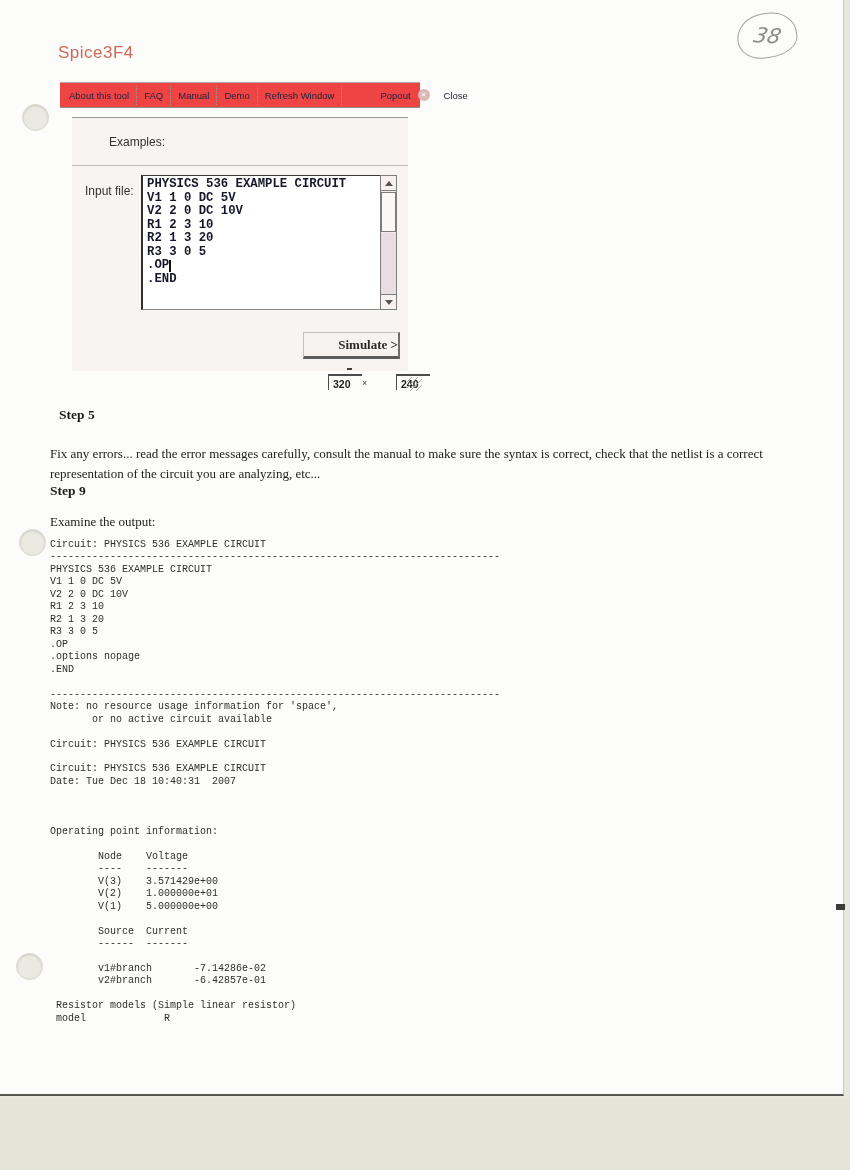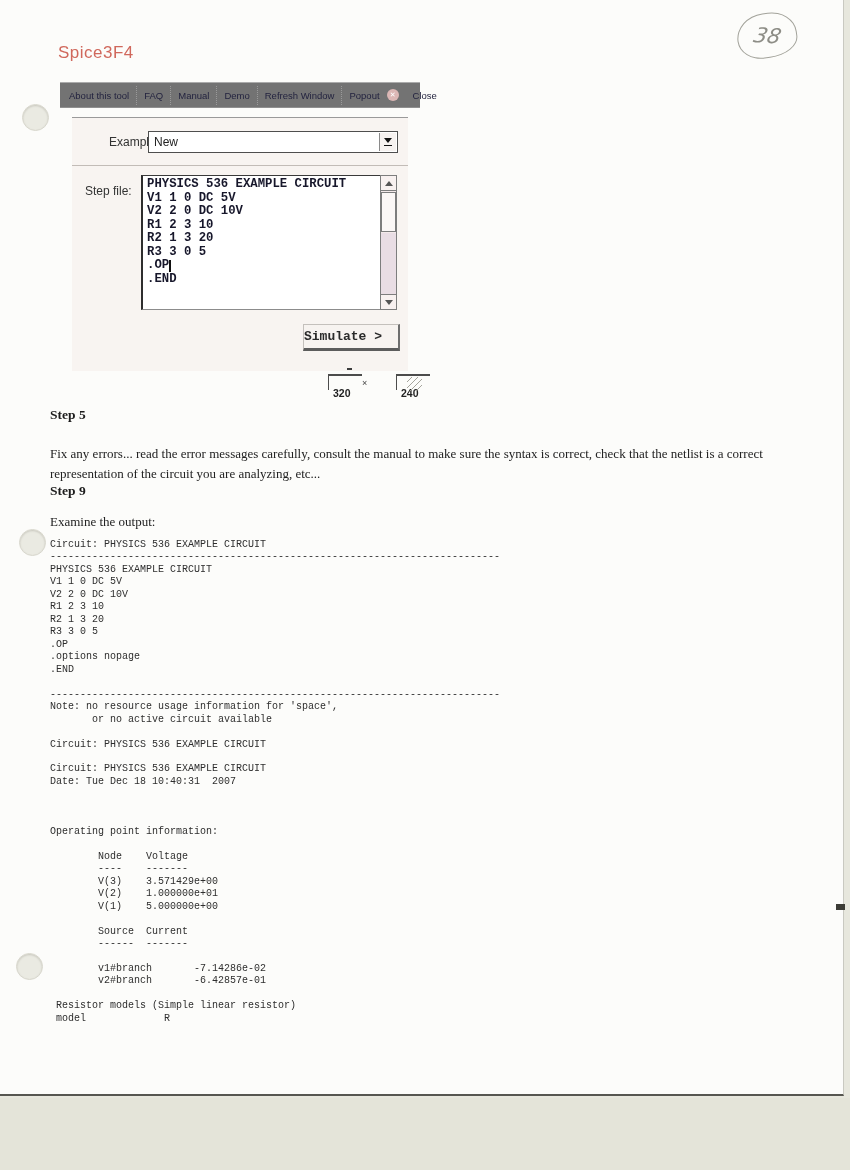--- a/index.html
+++ b/index.html
@@ -21,21 +21,21 @@
            border:1.5px solid #a3a39b; border-radius:52% 48% 55% 45%/60% 55% 45% 50%;
            transform:rotate(-8deg); display:flex; align-items:center; justify-content:center; }
   .pgnum span { font-family:"DejaVu Sans", sans-serif; font-style:italic; font-size:21px;
                 color:#8d8d86; transform:rotate(12deg) skewX(-10deg); }
 
   
   .title { position:absolute; left:58px; top:43px; font-size:17px; letter-spacing:0.5px; color:#d0685c;text-align:right; }
 
   
   .menubar { position:absolute; left:60px; top:82px; width:360px; height:26px;
-             background:#737373; border-top:1px solid #ababab; border-bottom:1px solid #8f8f8f;
+             background:#ef4444; border-top:1px solid #ababab; border-bottom:1px solid #8f8f8f;
              display:flex; align-items:center; font-size:9.5px; color:#23233f; padding-left:2px; }
   .menu-item { padding:4px 7px; border-right:1px dotted #9a9a9a; white-space:nowrap; cursor:default; }
   .menu-close { margin-left:auto; display:flex; align-items:center; gap:14px; padding-right:25px; }
   .close-circle { width:12px; height:12px; border-radius:50%; background:#dcb7b5; color:#ffffff;
                   font-size:7px; line-height:12px; text-align:center; }
 
   .panel { position:absolute; left:72px; top:117px; width:336px; height:254px;
            background:#f8f4f1; border-top:1px solid #9a9a9a; }
   .lbl { position:absolute; font-size:12px; color:#333333; }
   .examples-label { left:13px; top:17px;margin-left:24px; }
@@ -66,38 +66,38 @@
   .sb-up { top:0; border-bottom:1px solid #7d7d7d; }
   .sb-down { bottom:0; border-top:1px solid #7d7d7d; }
   .tri-up-sm { width:0; height:0; border-left:4px solid transparent; border-right:4px solid transparent;
                border-bottom:5px solid #555555; }
   .tri-down-sm { width:0; height:0; border-left:4px solid transparent; border-right:4px solid transparent;
                  border-top:5px solid #555555; }
   .sb-thumb { position:absolute; left:0; top:16px; width:15px; height:40px;
               background:#fbf7f6; border:1px solid #7d7d7d; }
   .sb-track-low { position:absolute; left:0; top:57px; width:15px; height:62px; background:#e9dde4; }
 
-  .simulate-btn { position:absolute; left:231px; top:206px; width:97px; height:27px;
+  .simulate-btn { position:absolute; left:231px; top:214px; width:97px; height:27px;
                   background:#f7f3f0; border:1px solid #c4c0bc; border-right:2px solid #6e6e6e;
-                  border-bottom:3px solid #5c5c5c; font-family:Liberation Mono, monospace;
-                  font-weight:bold; font-size:13px; color:#2a2a2a; text-align:left; line-height:23px; }
+                  border-bottom:3px solid #5c5c5c; font-family:Liberation Serif, serif;
+                  font-weight:bold; font-size:13px; color:#2a2a2a; text-align:right; line-height:23px; }
 
   .size-dash { position:absolute; left:347px; top:368px; width:5px; height:2px; background:#3c3c3c; }
   .size-box { position:absolute; top:374px; width:34px; height:16px;
               border-top:2px solid #4c4c4c; border-left:1px solid #4c4c4c;
-              font-size:10.5px; font-weight:bold; color:#222222; padding:11px 0 0 4px; background:transparent; }
+              font-size:10.5px; font-weight:bold; color:#222222; padding:2px 0 0 4px; background:transparent; }
   .size-w { left:328px; } .size-h { left:368px;margin-left:28px; }
   .size-x { position:absolute; left:362px; top:378px; font-size:9px; color:#444444; }
   .resize-grip { position:absolute; left:407px; top:377px; width:15px; height:14px;
                  background:repeating-linear-gradient(135deg, transparent 0 3px, #a5a59c 3px 4.2px); }
 
   
   .step-head { position:absolute; left:50px; font-family:"Liberation Serif", serif;
                font-weight:bold; font-size:13.5px; color:#1c1c1c; }
-  .step5-head { top:407px; } .step6-head { top:483px; }
+  .step5-head { top:407px;margin-left:9px; } .step6-head { top:483px; }
   .serif-body { position:absolute; left:50px; font-family:"Liberation Serif", serif;
                 font-size:13px; line-height:20px; color:#222222; width:732px; }
   .step5-body { top:444px; } .step6-body { top:512px; }
 
   .output { position:absolute; left:50px; top:539px; font-family:Liberation Mono, monospace;
             font-size:10px; line-height:12.47px; color:#2e2e2e; white-space:pre; }
 </style>
 </head>
 <body>
 
@@ -114,40 +114,33 @@
 </div>
 
 <div class="title">Spice3F4</div>
 
 <div class="menubar">
   <span class="menu-item">About this tool</span>
   <span class="menu-item">FAQ</span>
   <span class="menu-item">Manual</span>
   <span class="menu-item">Demo</span>
   <span class="menu-item">Refresh Window</span>
-  <span class="menu-item" style="border-right:none;">Popout</span>
+  <span class="menu-item" style="border-right:none;margin-left:31px;">Popout</span>
   <span class="menu-close">
     <span class="close-circle">✕</span>
     <span>Close</span>
   </span>
 </div>
 
 <div class="panel">
   <div class="lbl examples-label">Examples:</div>
-  <div class="dropdown">
-    <div class="dropdown-value">New</div>
-    <div class="dd-arrow-box">
-      <div class="tri-down"></div>
-      <div class="dd-underbar"></div>
-    </div>
-  </div>
 
   <div class="panel-sep"></div>
 
-  <div class="lbl inputfile-label">Step file:</div>
+  <div class="lbl inputfile-label">Input file:</div>
 
   <div class="editor">
     <div class="textarea">
       <pre>PHYSICS 536 EXAMPLE CIRCUIT
 V1 1 0 DC 5V
 V2 2 0 DC 10V
 R1 2 3 10
 R2 1 3 20
 R3 3 0 5
 .OP

